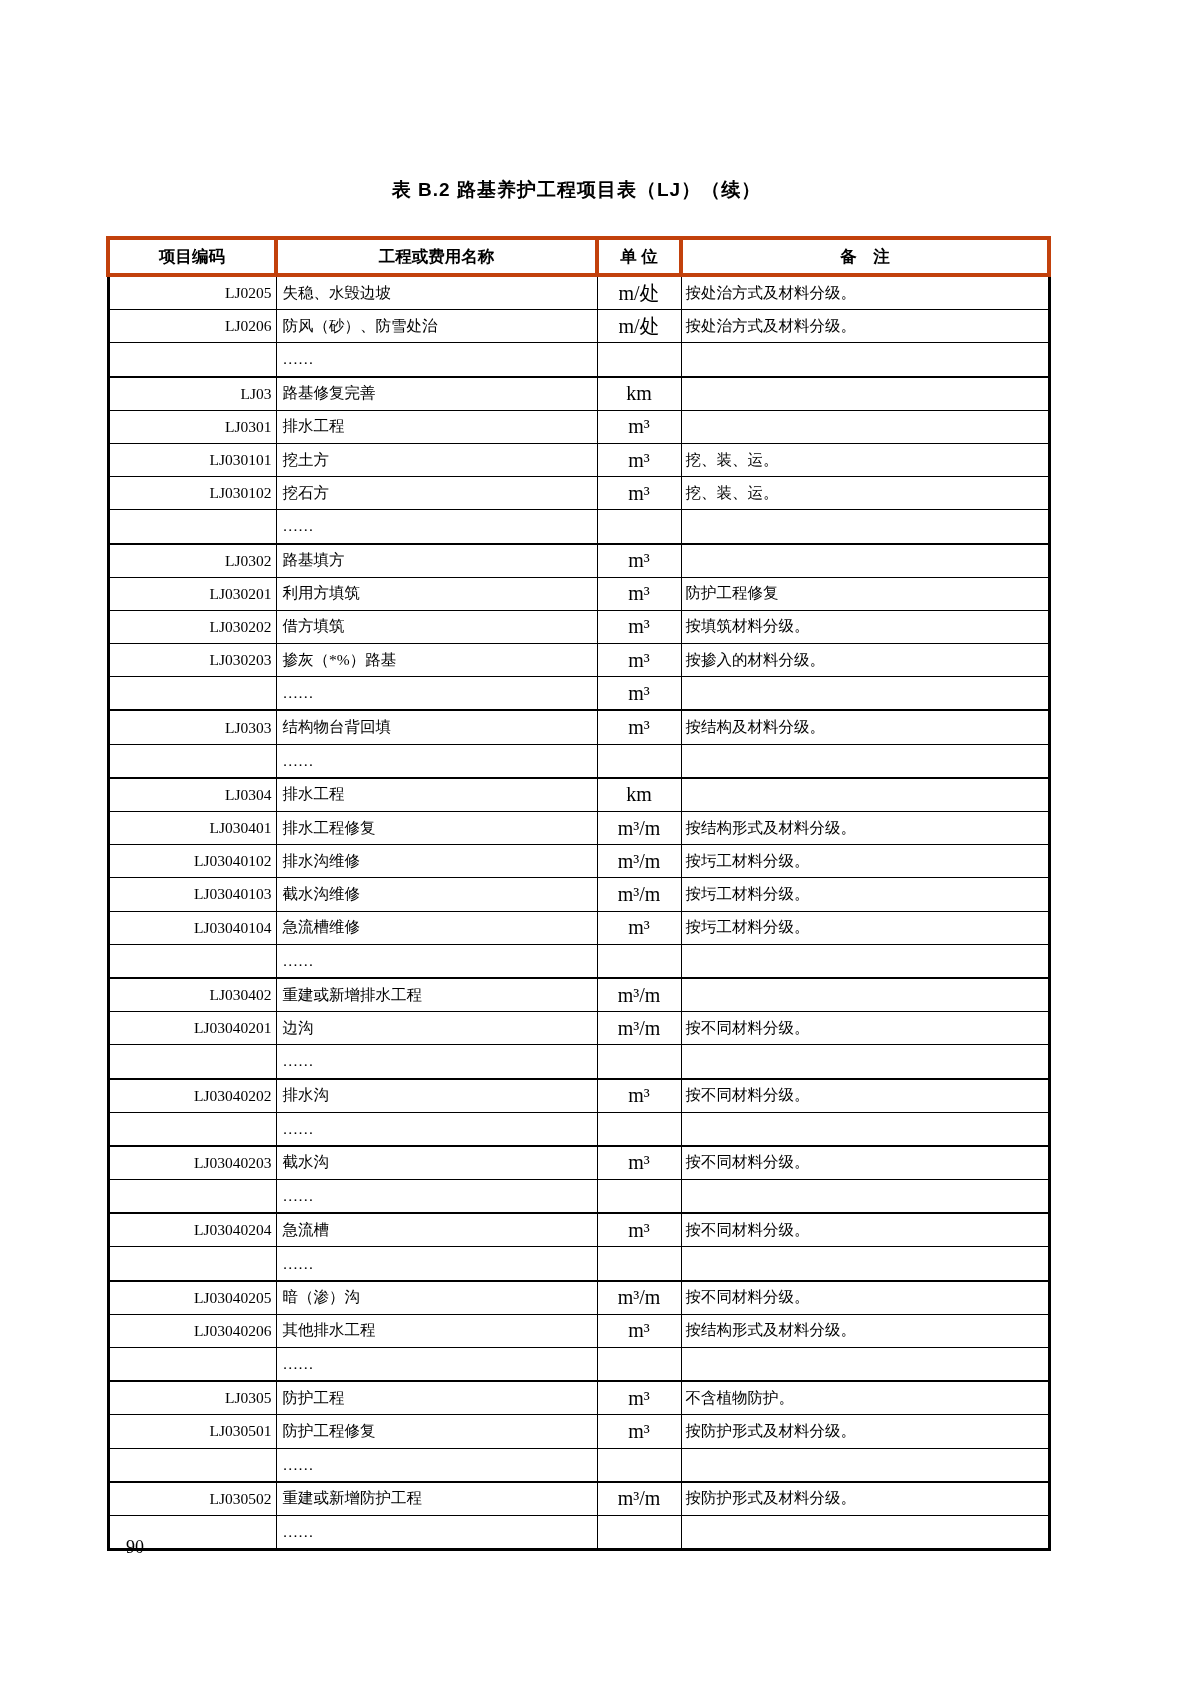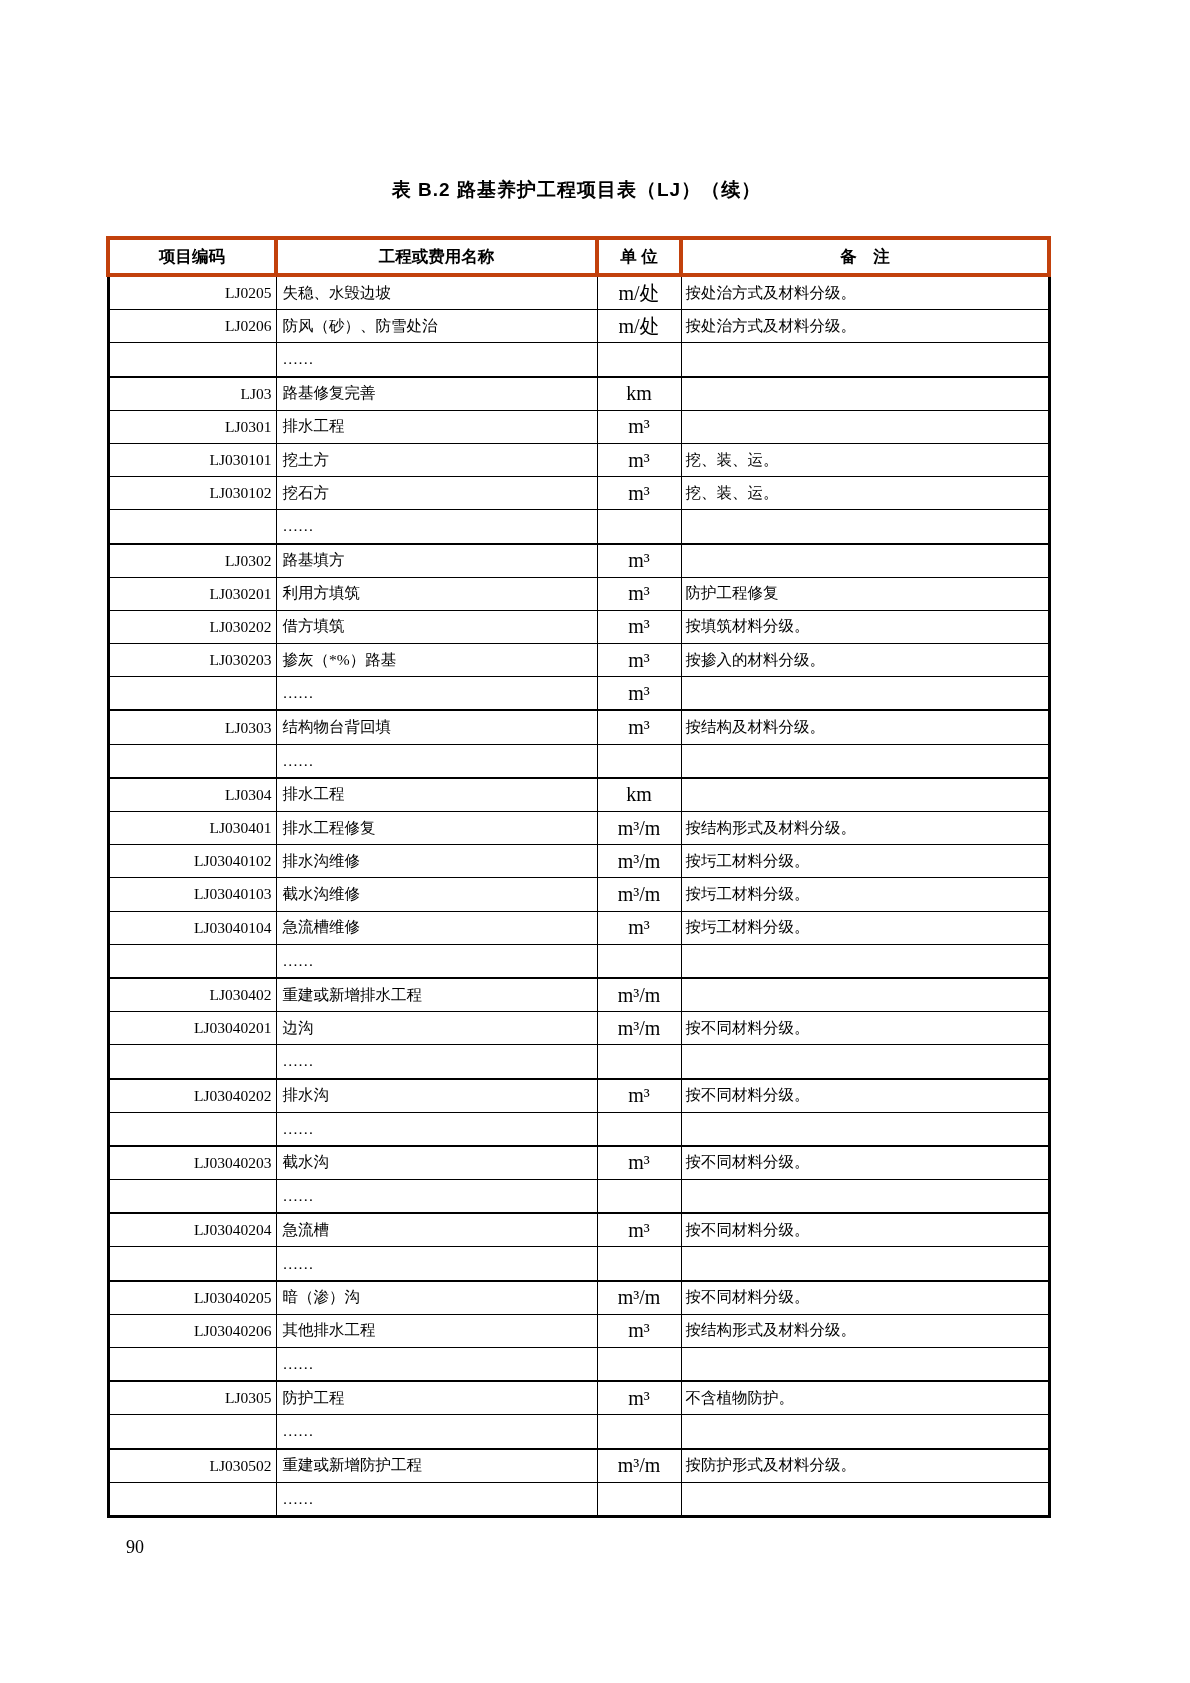--- a/index.html
+++ b/index.html
@@ -279,20 +279,26 @@
     <td class="col-unit"></td>
     <td class="col-note"></td>
   </tr>
       <tr class="section-start">
     <td class="col-code">LJ0305</td>
     <td class="col-name">防护工程</td>
     <td class="col-unit">m³</td>
     <td class="col-note">不含植物防护。</td>
   </tr>
       <tr>
+    <td class="col-code">LJ030501</td>
+    <td class="col-name">防护工程修复</td>
+    <td class="col-unit">m³</td>
+    <td class="col-note">按防护形式及材料分级。</td>
+  </tr>
+      <tr>
     <td class="col-code"></td>
     <td class="col-name">……</td>
     <td class="col-unit"></td>
     <td class="col-note"></td>
   </tr>
       <tr class="section-start">
     <td class="col-code">LJ030502</td>
     <td class="col-name">重建或新增防护工程</td>
     <td class="col-unit">m³/m</td>
     <td class="col-note">按防护形式及材料分级。</td>

